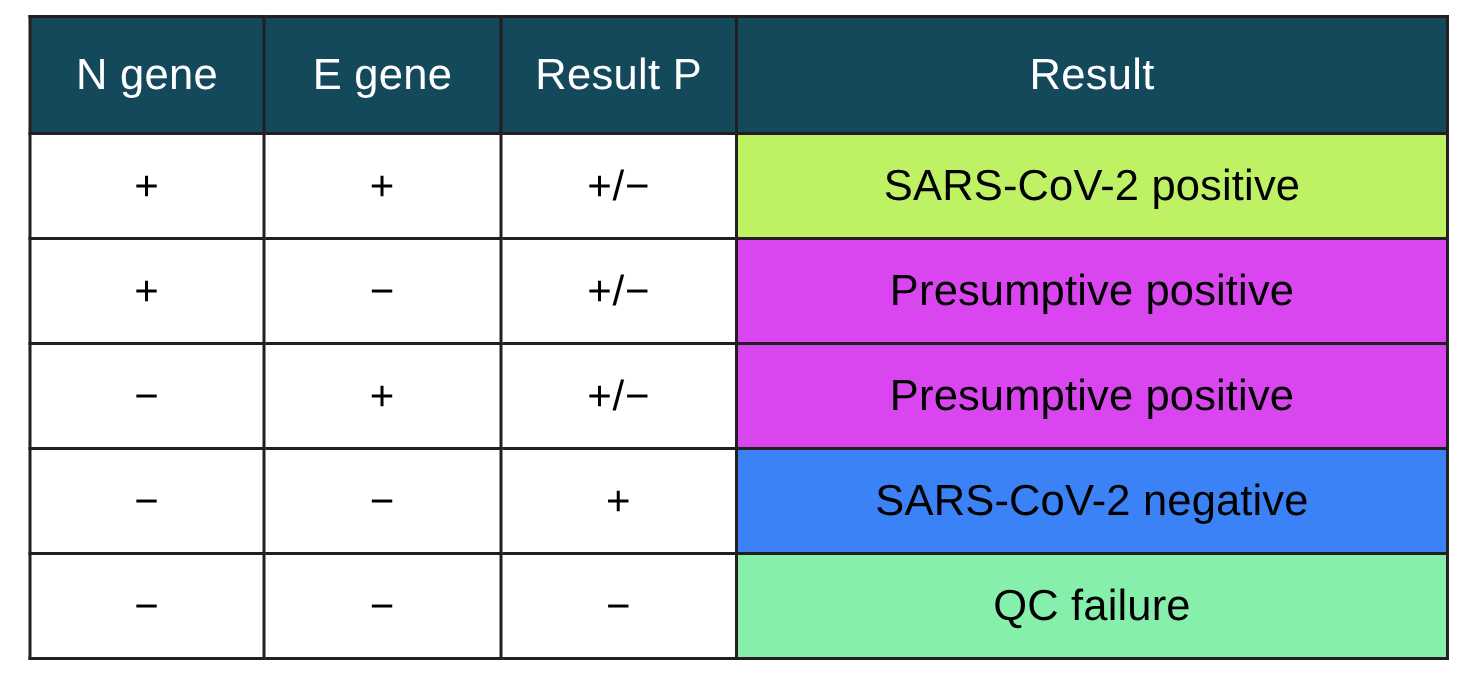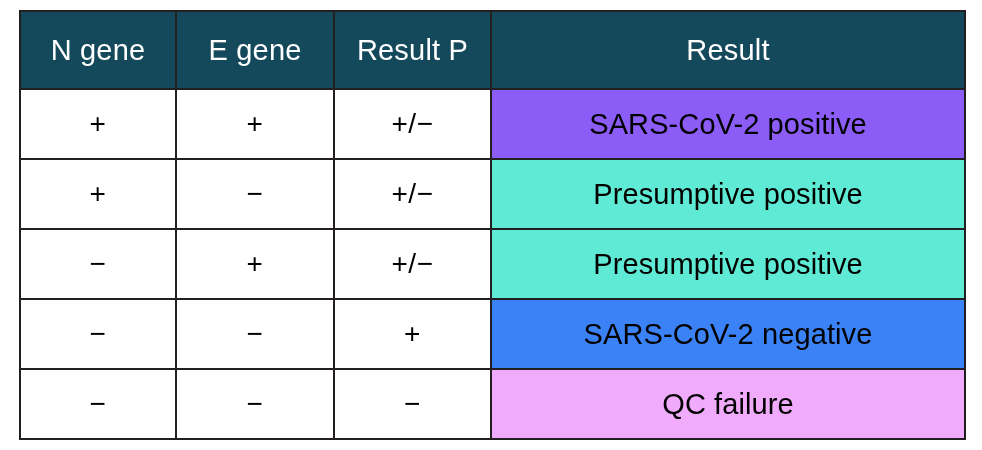--- a/index.html
+++ b/index.html
@@ -70,24 +70,24 @@
     font-size: 28px;
     letter-spacing: 0.5px;
   }
 
   tbody td.result {
     font-size: 29px;
     letter-spacing: 0.1px;
   }
 
   
-  td.fill-green  { background: #8b5cf6; }
-  td.fill-cream  { background: #5eead4; }
+  td.fill-green  { background: #bef264; }
+  td.fill-cream  { background: #d946ef; }
   td.fill-blue   { background: #3b82f6; }
-  td.fill-gray   { background: #f0abfc; }
+  td.fill-gray   { background: #86efac; }
 </style>
 </head>
 <body>
 
 <div id="result-table-wrap">
   <table class="result-table">
     <colgroup>
       <col class="c-n">
       <col class="c-e">
       <col class="c-rp">

